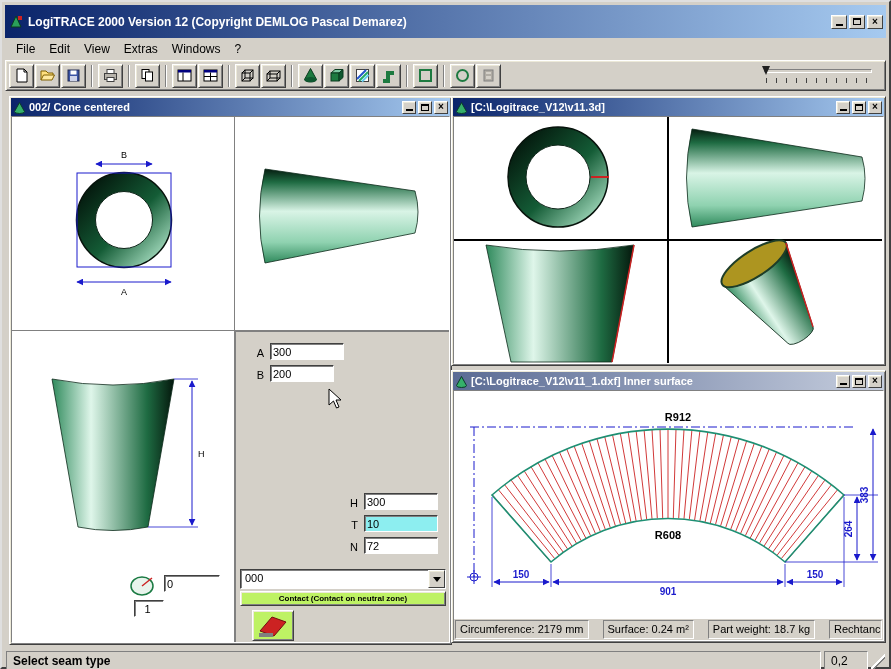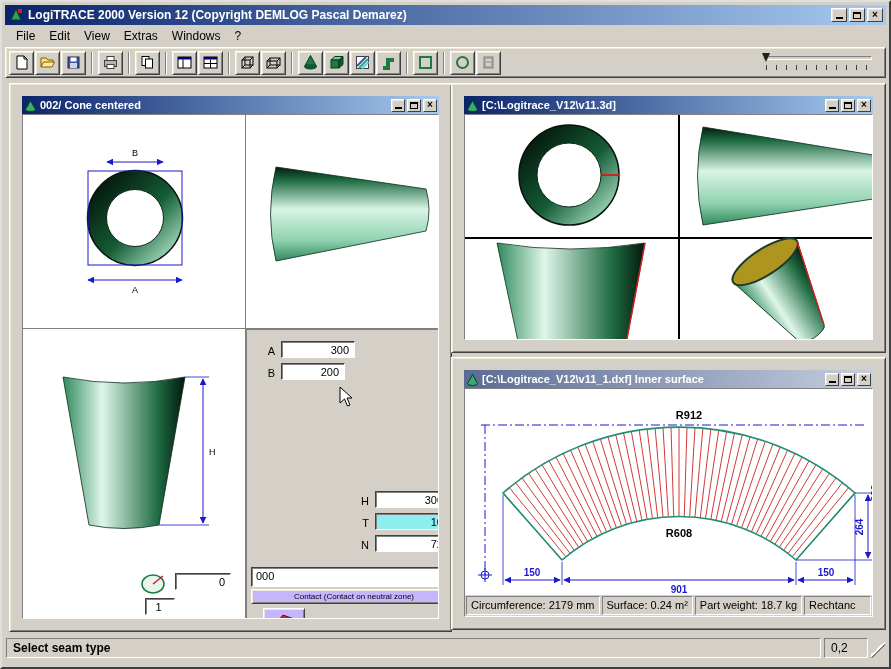--- a/index.html
+++ b/index.html
@@ -8,21 +8,21 @@
   text { font-family:"Liberation Sans", sans-serif; }
 
   .app { position:relative; width:891px; height:669px; background:#d4d0c8;
          border:2px solid; border-color:#dfdfdf #404040 #404040 #dfdfdf; padding:3px; }
 
   
   .bout { border:1px solid; border-color:#fff #404040 #404040 #fff;
           box-shadow: inset 1px 1px 0 #ece9d8, inset -1px -1px 0 #808080; background:#d4d0c8; }
 
   
-  .titlebar { height:20px; display:flex; align-items:center; gap:4px; padding:0 3px;
+  .titlebar { height:33px; display:flex; align-items:center; gap:4px; padding:0 3px;
               background:linear-gradient(90deg,#0a246a,#a6caf0); color:#fff;
               font-size:12px; font-weight:bold; }
   .tbar { height:18px; display:flex; align-items:center; gap:3px; padding:0 2px;
           background:linear-gradient(90deg,#0a246a,#a6caf0); color:#fff;
           font-size:11px; font-weight:bold; white-space:nowrap; overflow:hidden; }
   .tbar.inactive { background:linear-gradient(90deg,#5a6b94,#c6cede); }
   .wbtns { margin-left:auto; display:flex; gap:2px; }
   .wb { width:16px; height:14px; display:flex; align-items:center; justify-content:center;
         border:1px solid; border-color:#fff #404040 #404040 #fff; background:#d4d0c8;
         box-shadow: inset 1px 1px 0 #ece9d8; color:#000; font-size:10px; font-weight:bold; }
@@ -46,59 +46,59 @@
   .slider .track { position:absolute; left:8px; right:4px; top:5px; height:4px;
                    border:1px solid; border-color:#808080 #fff #fff #808080; background:#d4d0c8; }
   .slider .thumb { position:absolute; left:6px; top:2px; width:0; height:0;
                    border-left:4px solid transparent; border-right:4px solid transparent;
                    border-top:9px solid #202020; }
   .slider .ticks { position:absolute; left:10px; right:6px; top:14px; height:5px;
                    background: repeating-linear-gradient(90deg,#404040 0 1px,transparent 1px 10px); }
 
   
   .mdi { position:relative; height:557px; margin-top:1px; overflow:hidden; }
-  .win { position:absolute; background:#d4d0c8; padding:12px;
+  .win { position:absolute; background:#d4d0c8; padding:1px;
          border:1px solid; border-color:#fff #404040 #404040 #fff;
          box-shadow: inset 1px 1px 0 #ece9d8, inset -1px -1px 0 #808080; }
   .wbody { position:relative; height:calc(100% - 18px); background:#fff; overflow:hidden;
            border:1px solid; border-color:#808080 #fff #fff #808080; }
 
   .abs { position:absolute; }
 
   
-  .fld { position:absolute; height:17px; background:#fff; font-size:11px; text-align:right;
+  .fld { position:absolute; height:17px; background:#fff; font-size:11px; 
          padding:1px 5px 1px 2px; border:1px solid; border-color:#404040 #fff #fff #404040;
          box-shadow: inset 1px 1px 0 #808080; font-family:"Liberation Sans",sans-serif; }
   .fld.cyan { background:#8deef0; }
   .flabel { position:absolute; font-size:11px; color:#000; width:14px; text-align:right; }
 
   .combo { position:absolute; display:flex; background:#fff; border:1px solid;
            border-color:#404040 #fff #fff #404040; box-shadow: inset 1px 1px 0 #808080; }
   .combo-text { flex:1; font-size:11px; padding:2px 4px; }
   .combo-btn { width:17px; display:flex; align-items:center; justify-content:center;
                border:1px solid; border-color:#fff #404040 #404040 #fff; background:#d4d0c8;
                box-shadow: inset 1px 1px 0 #ece9d8; }
   .combo-btn i { width:0; height:0; border-left:4px solid transparent; border-right:4px solid transparent;
                  border-top:5px solid #000; }
 
   .smallbtn { position:absolute; font-size:8px; display:flex; align-items:center; justify-content:center;
-              border:1px solid; border-color:#fff #404040 #404040 #fff; background:#c4b5fd;
-              box-shadow: inset 1px 1px 0 #ece9d8, inset -1px -1px 0 #808080; white-space:nowrap; overflow:hidden; }
+              border:1px solid; border-color:#fff #404040 #404040 #fff; background:#bef264;
+              box-shadow: inset 1px 1px 0 #ece9d8, inset -1px -1px 0 #808080; white-space:nowrap; overflow:hidden;font-weight:bold; }
 
   
   .statusbar { height:23px; display:flex; gap:3px; padding:2px 1px 1px 1px; align-items:stretch; }
   .scell { border:1px solid; border-color:#808080 #fff #fff #808080; font-size:12px;
            padding:2px 6px; background:#d4d0c8; }
   .scell.main { flex:1; font-weight:bold; }
   .scell.zoomv { width:44px; text-align:left; }
   .grip { width:14px; background:
           linear-gradient(135deg, transparent 0 50%, #fff 50% 56%, #808080 56% 62%, transparent 62%); }
 
   .wstatus { position:absolute; left:0; right:0; bottom:0; height:21px; display:flex;
-             background:#d4d0c8; padding:1px; gap:2px; }
+             background:#d4d0c8; padding:1px; gap:14px; }
   .wscell { border:1px solid; border-color:#808080 #fff #fff #808080; font-size:11px;
             padding:2px 4px; white-space:nowrap; overflow:hidden; }
 
   .divline-v { position:absolute; width:1px; background:#808080; }
   .divline-h { position:absolute; height:1px; background:#808080; }
   .panel { position:absolute; background:#d4d0c8; border-left:1px solid #808080; border-top:1px solid #808080; }
 </style>
 </head>
 <body>
 

